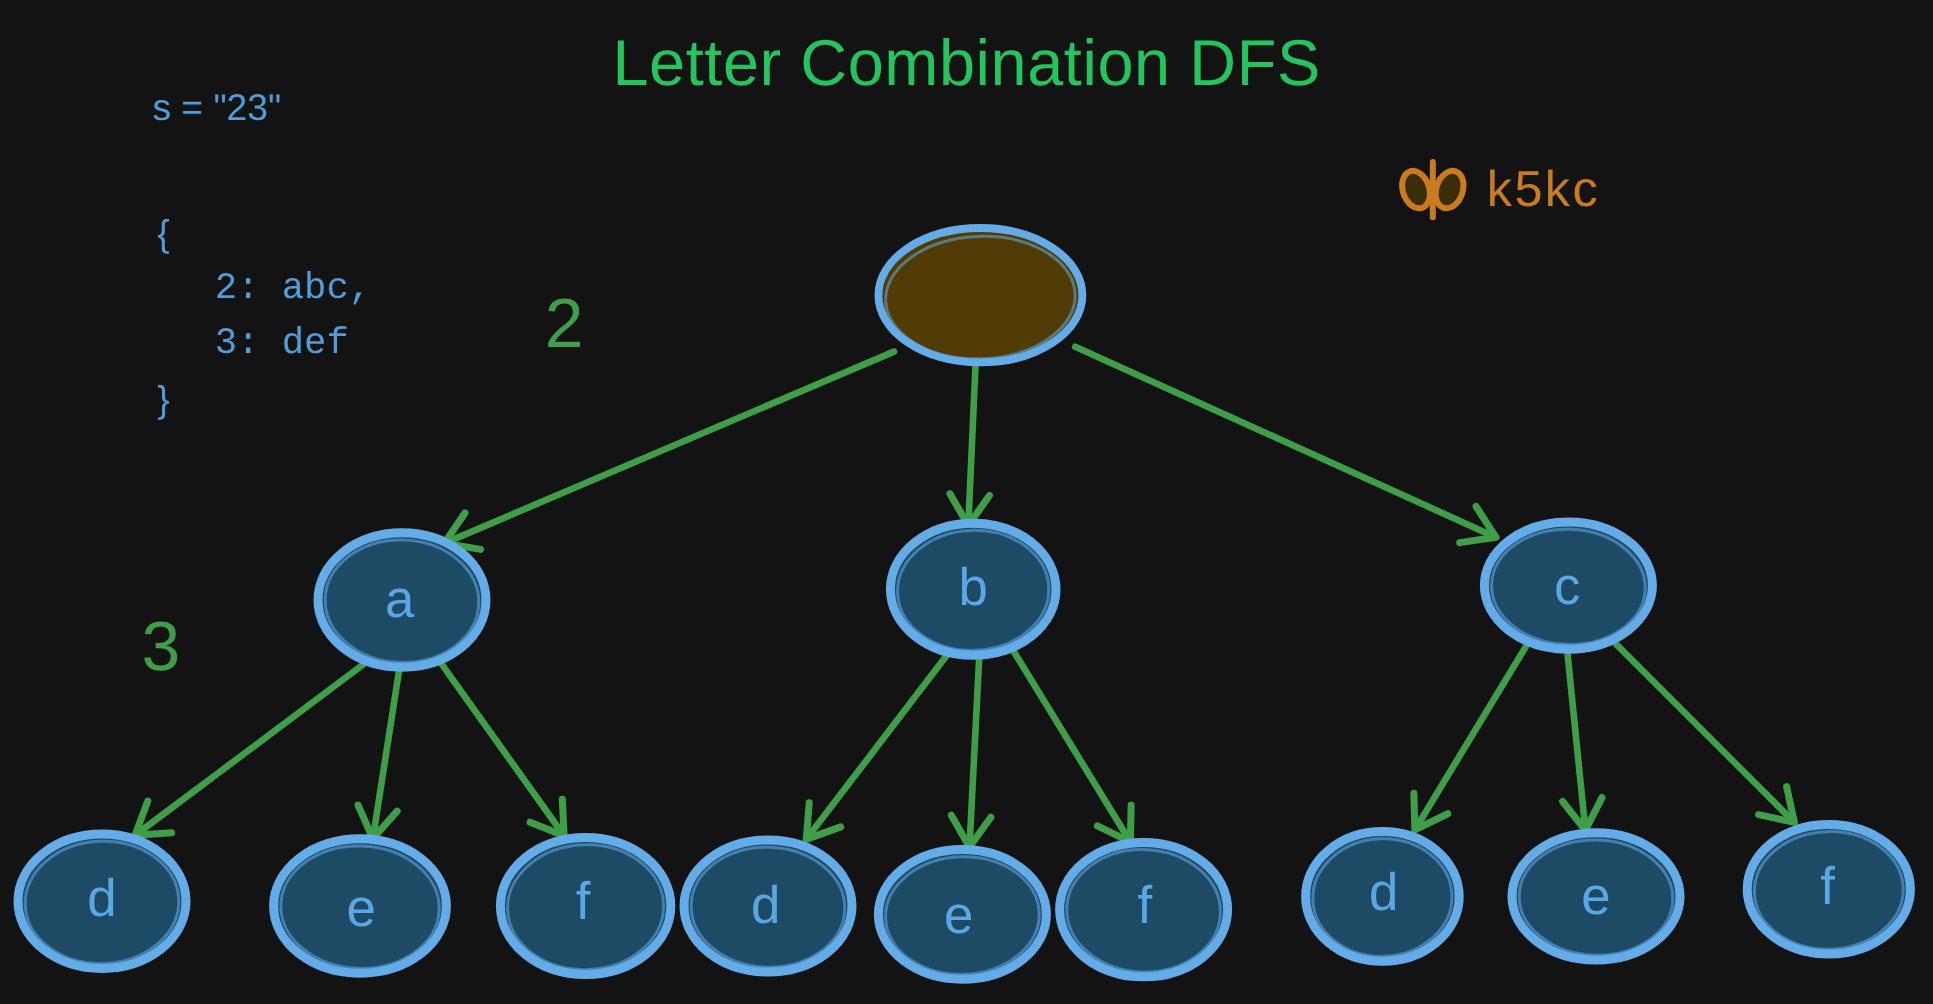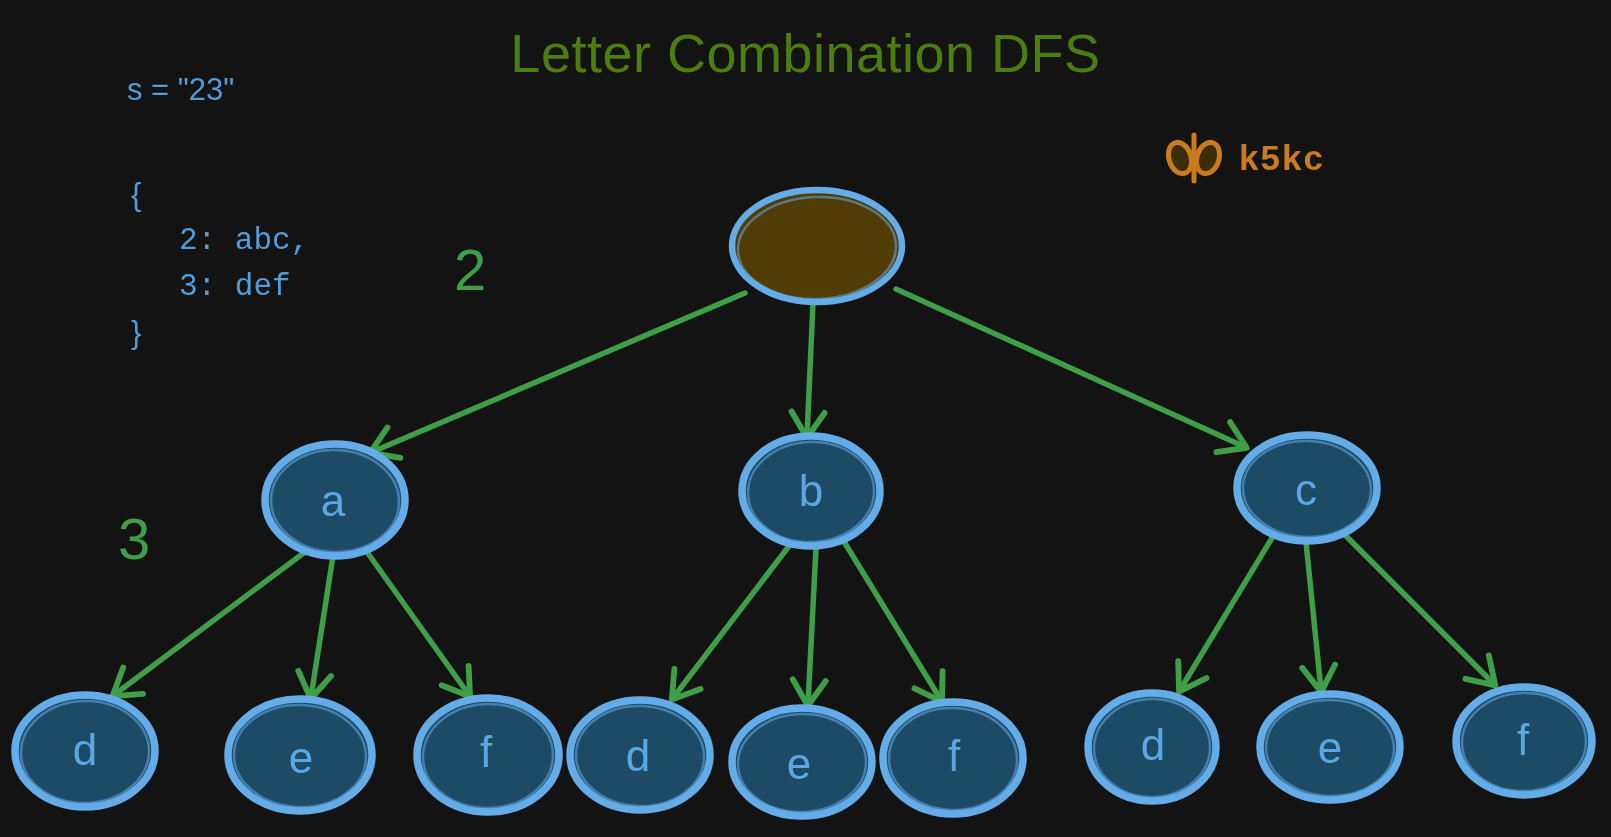--- a/index.html
+++ b/index.html
@@ -10,21 +10,21 @@
     background: #131313;
     overflow: hidden;
     font-family: "Liberation Sans", sans-serif;
   }
   .title {
     position: absolute;
     top: 22px;
     left: 0;
     width: 1611px;
     text-align: center;
-    color: #4d7c0f;
+    color: #22c55e;
     font-size: 54px;
     letter-spacing: 0.5px;
   }
   .input-str {
     position: absolute;
     left: 127px;
     top: 72px;
     color: #4f9edb;
     font-size: 31px;
   }
@@ -47,22 +47,22 @@
   .logo {
     position: absolute;
     left: 1163px;
     top: 132px;
     display: flex;
     align-items: center;
     gap: 14px;
   }
   .logo .logo-text {
     color: #c97b1e;
-    font-size: 35px;
-    font-weight: bold;
+    font-size: 42px;
+    font-weight: normal;
     letter-spacing: 2px;
   }
   svg.tree { position: absolute; left: 0; top: 0; }
   .edge {
     stroke: #3f9e48;
     stroke-width: 5.5;
     fill: none;
     stroke-linecap: round;
     marker-end: url(#ah);
   }

